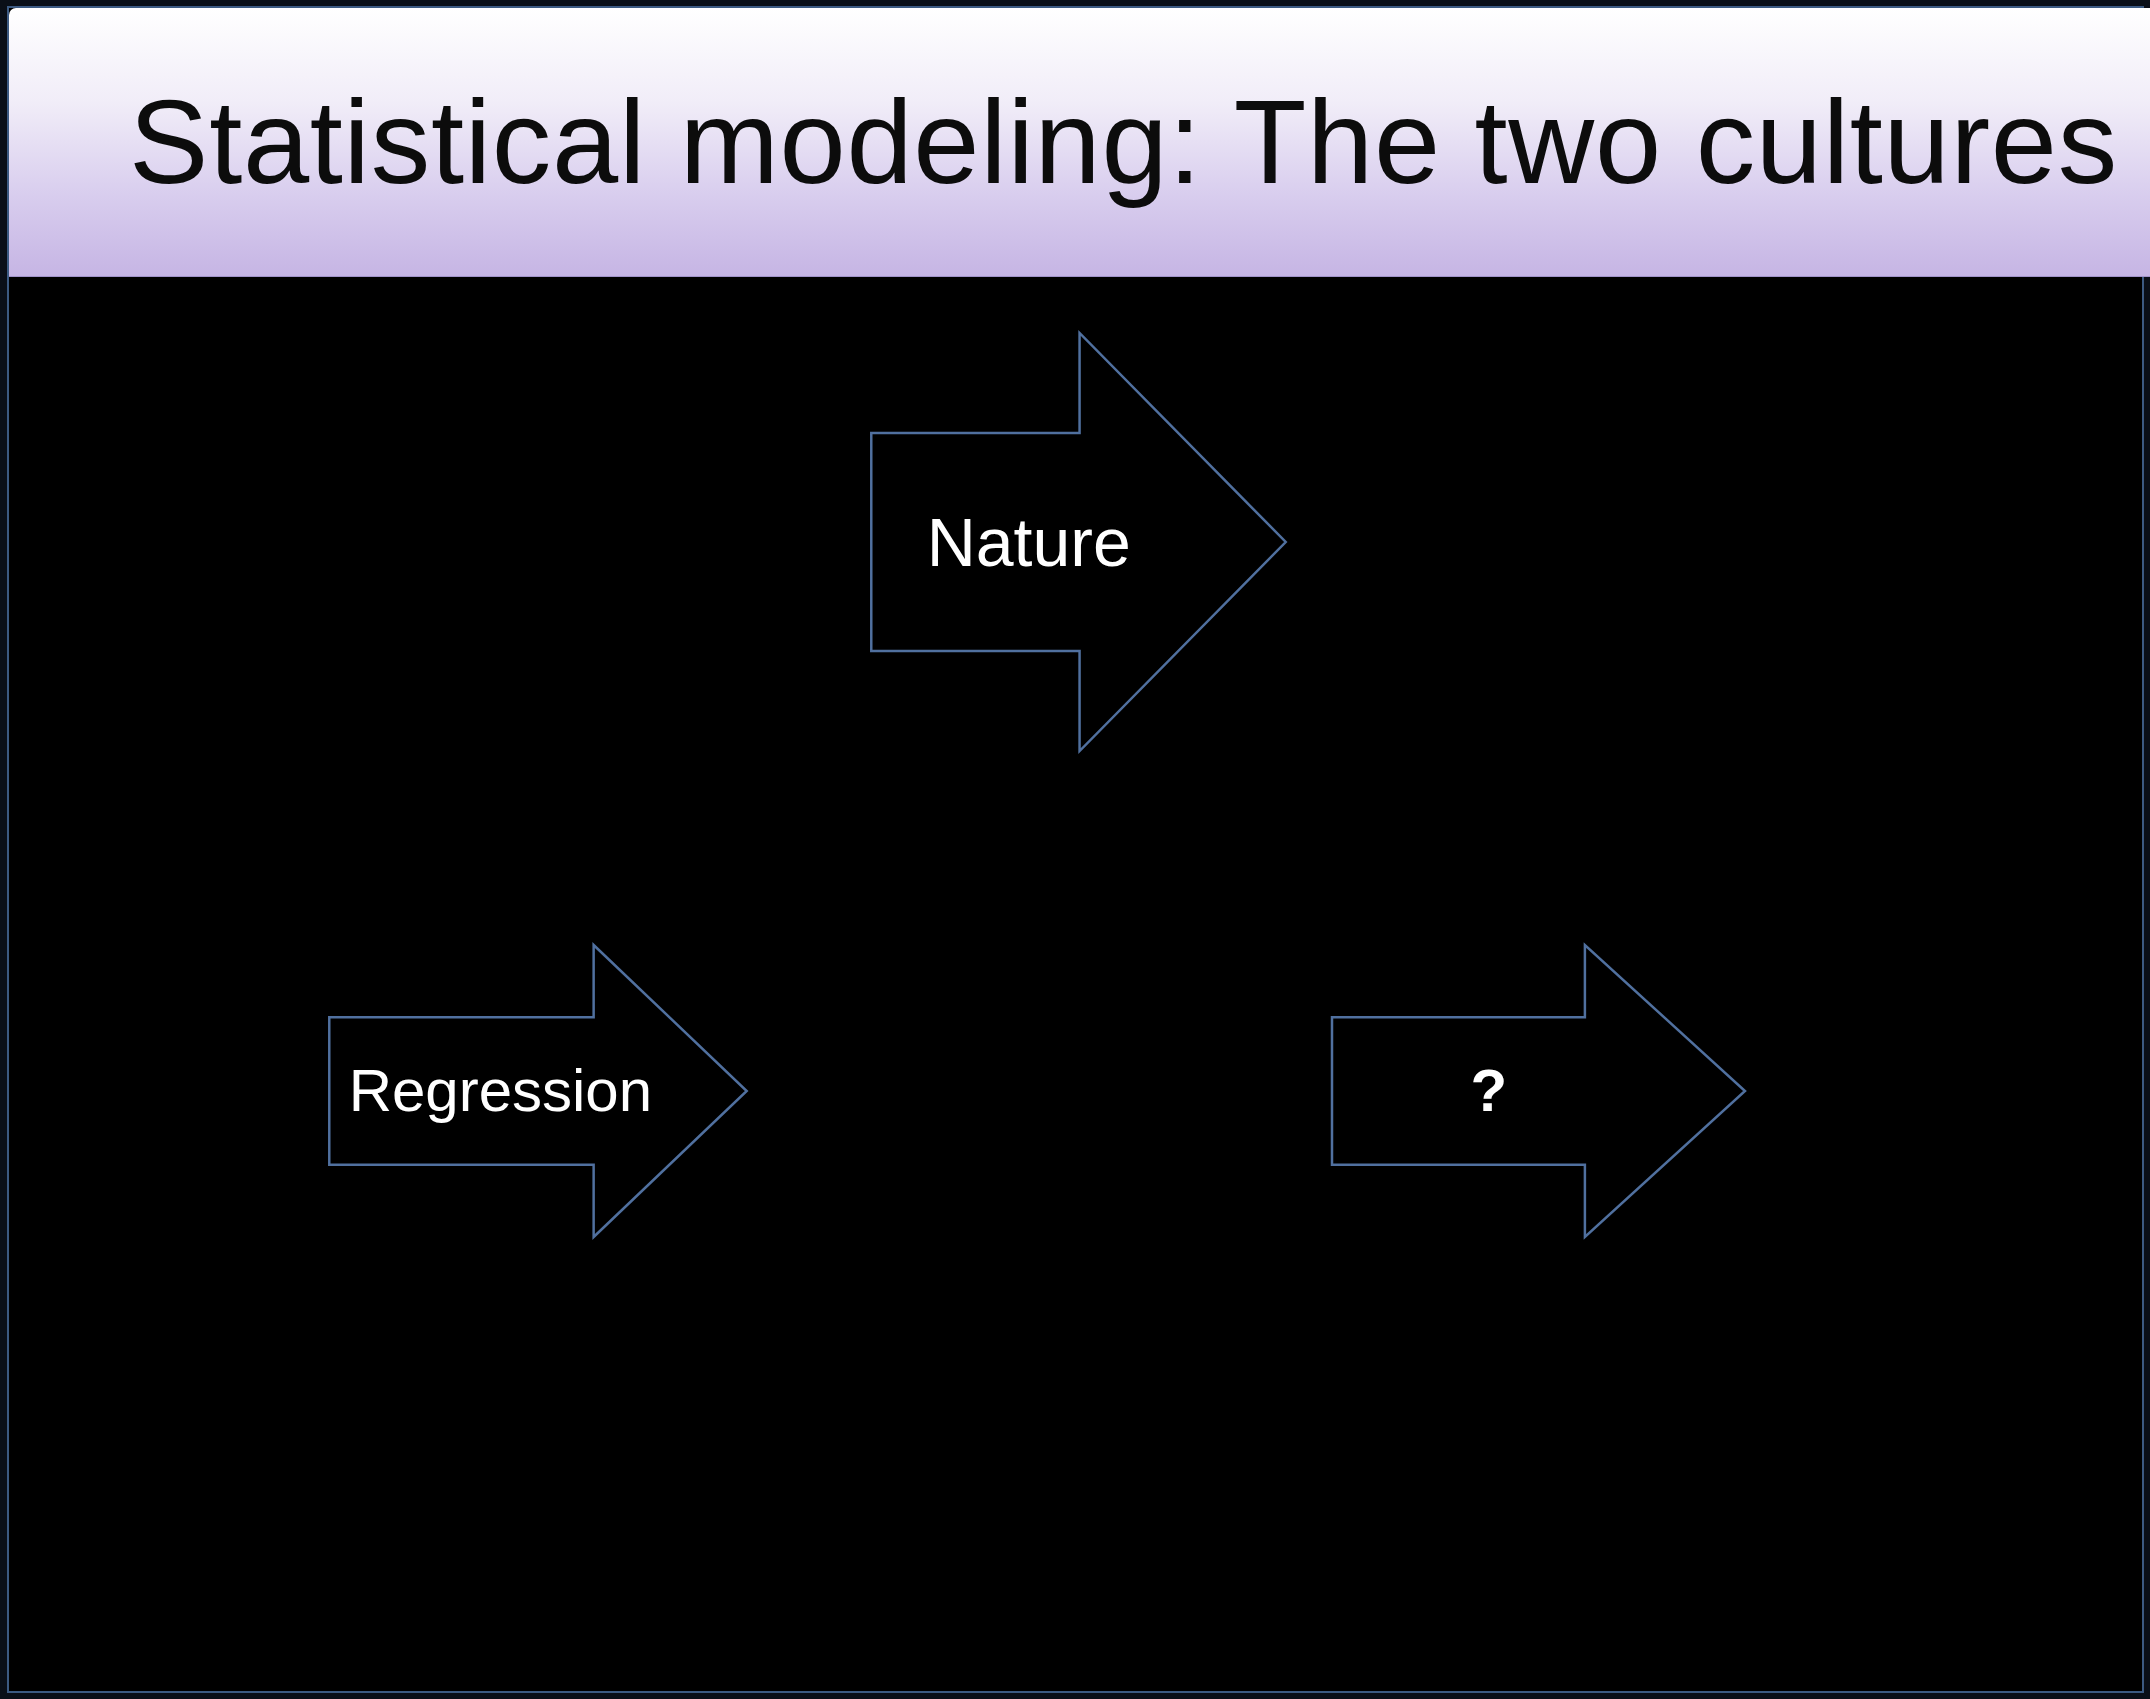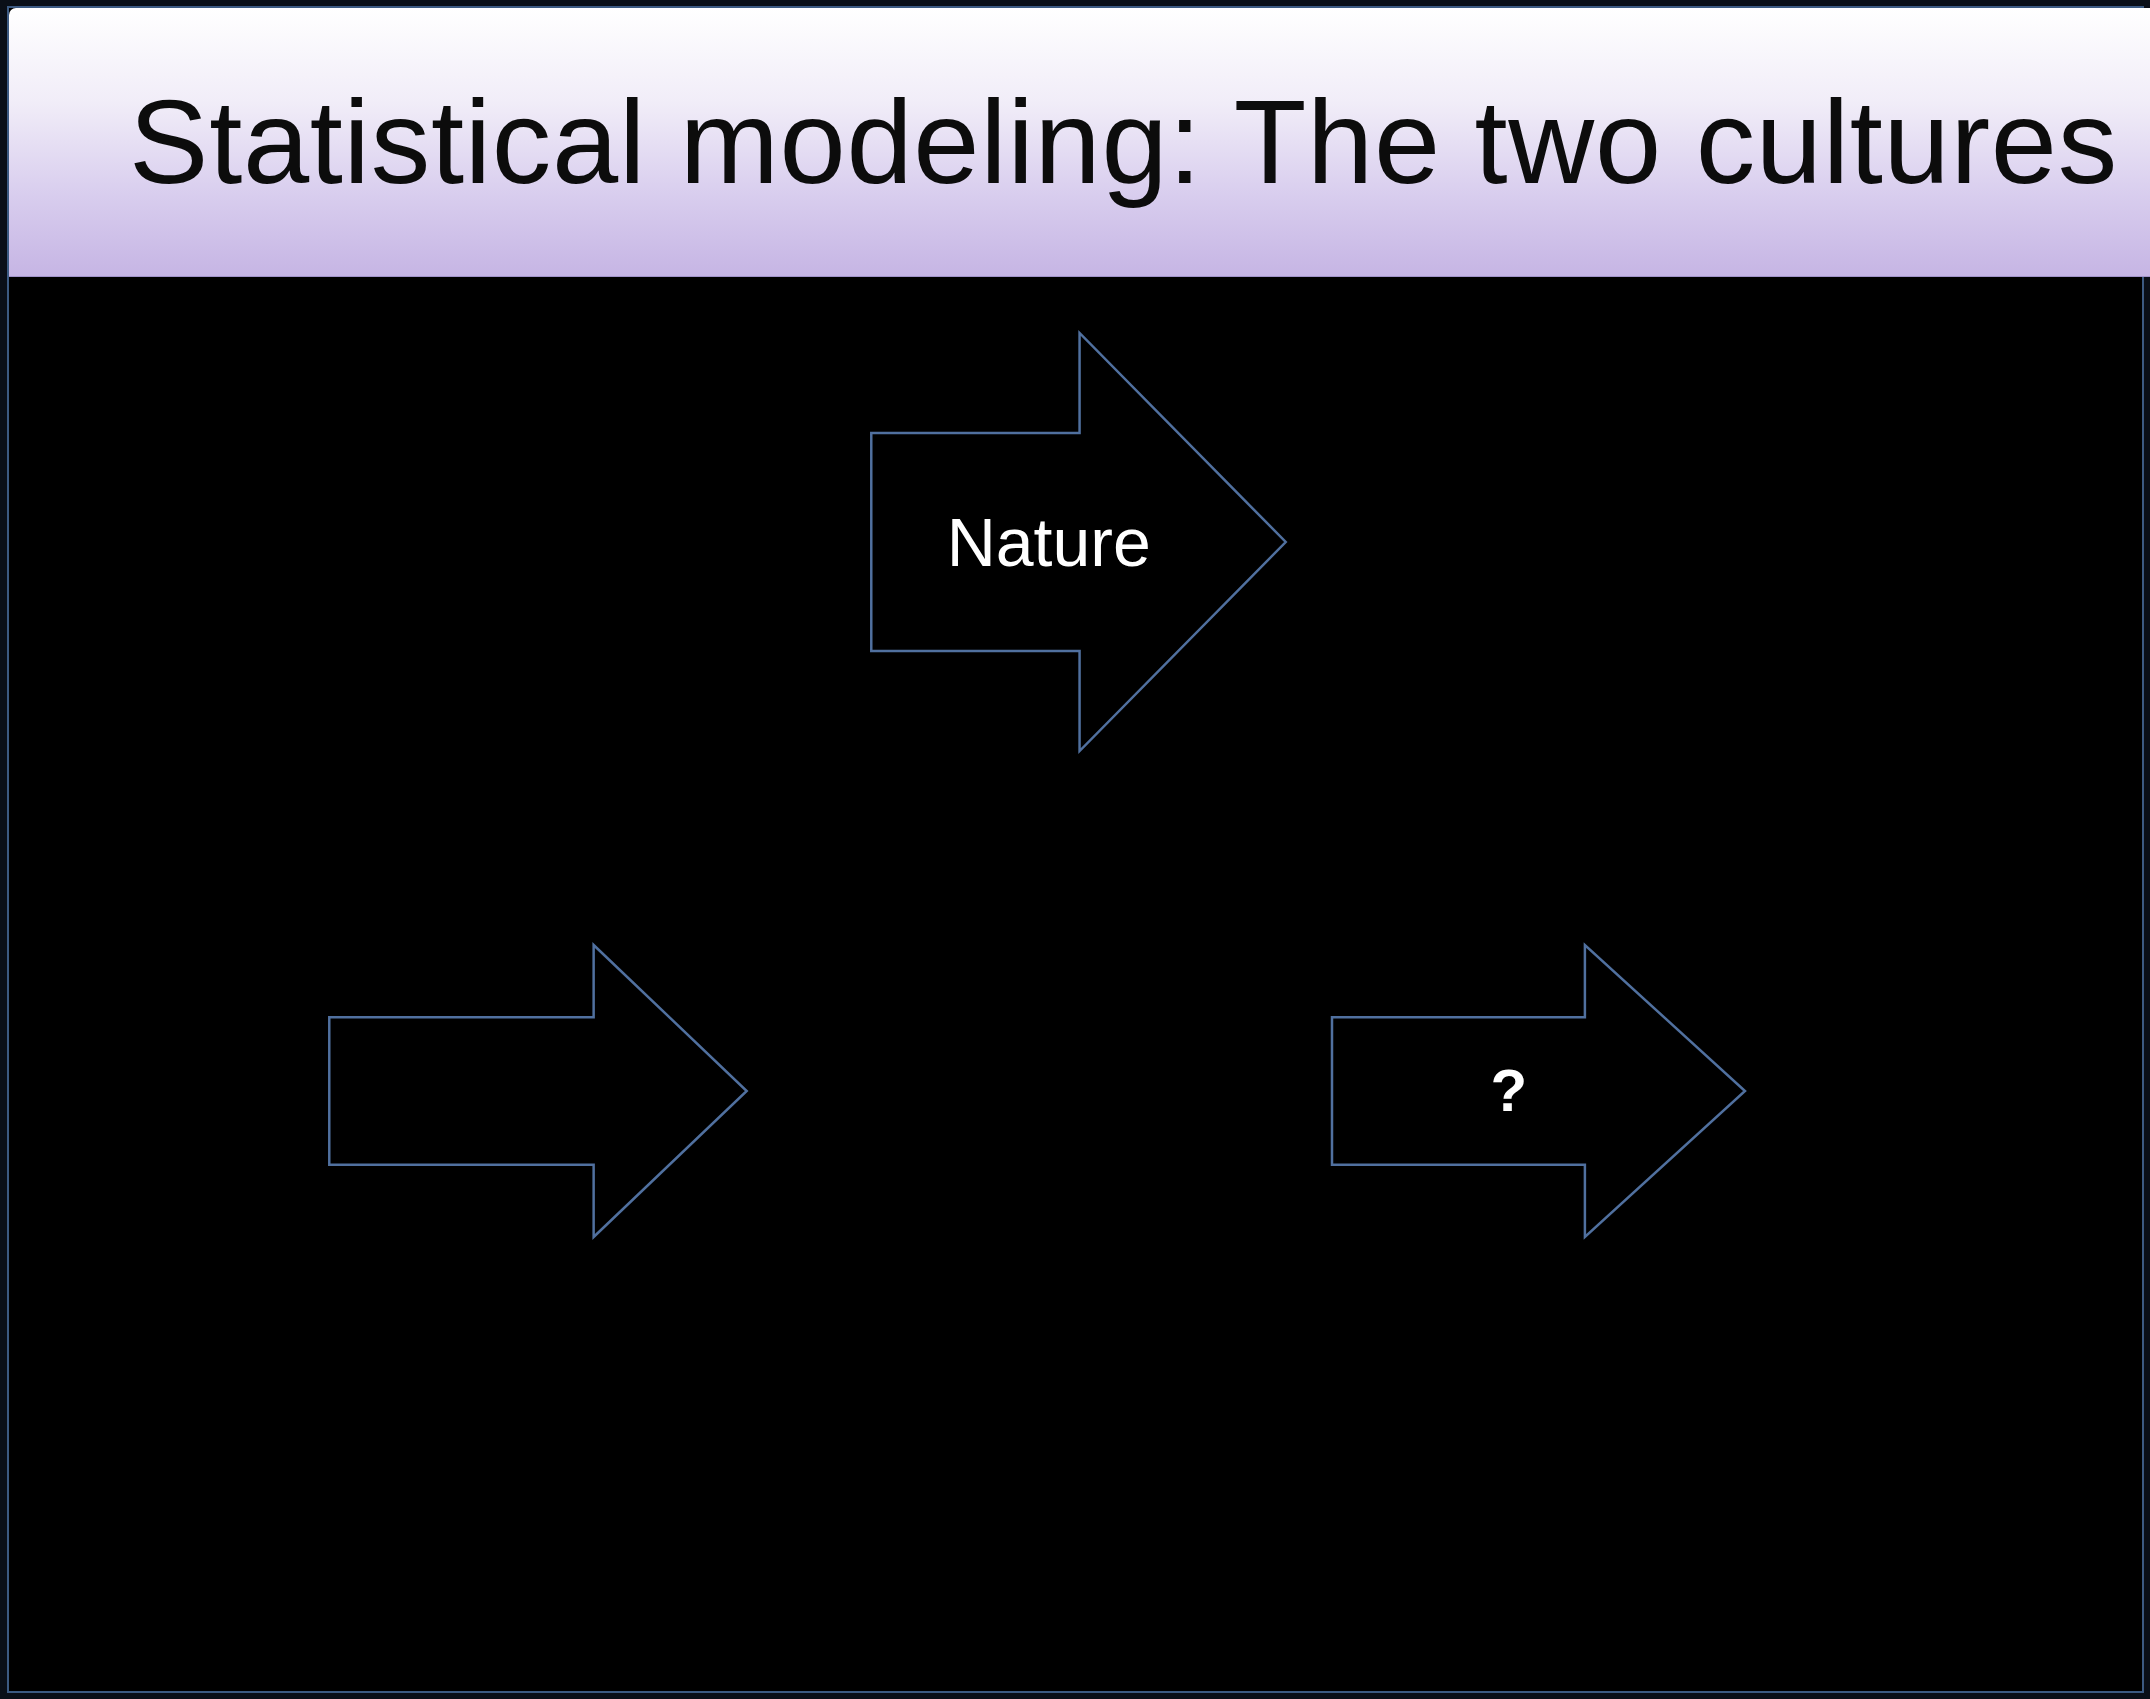--- a/index.html
+++ b/index.html
@@ -57,21 +57,20 @@
   }
   .arrow .label-zone {
     position: absolute;
     left: 0;
     top: 0;
     height: 100%;
     display: flex;
     align-items: center;
     justify-content: center;
     color: #ffffff;
-    padding-left: 20px;
   }
   .arrow-nature   { left: 862px; top: 325px;  width: 415px; height: 418px; }
   .arrow-regression { left: 320px;  top: 937px; width: 418px; height: 292px; }
   .arrow-question { left: 1323px; top: 937px; width: 413px; height: 292px; }
 
   .arrow-nature .label-zone     { width: 76%; font-size: 68px; }
   .arrow-regression .label-zone { width: 82%; font-size: 60px; }
   .arrow-question .label-zone   { width: 76%; font-size: 60px; font-weight: 700; }
 </style>
 </head>
@@ -88,20 +87,21 @@
       <svg width="415" height="418" viewBox="0 0 585 590">
         <polygon points="0,141 294,141 294,0 585,295 294,590 294,449 0,449" fill="#000000" stroke="#50709f" stroke-width="3.5"></polygon>
       </svg>
       <div class="label-zone">Nature</div>
     </div>
 
     <div class="arrow arrow-regression">
       <svg width="418" height="292" viewBox="0 0 589 412">
         <polygon points="0,102 373,102 373,0 589,206 373,412 373,310 0,310" fill="#000000" stroke="#50709f" stroke-width="3.5"></polygon>
       </svg>
+      <div class="label-zone">Regression</div>
     </div>
 
     <div class="arrow arrow-question">
       <svg width="413" height="292" viewBox="0 0 583 412">
         <polygon points="0,102 357,102 357,0 583,206 357,412 357,310 0,310" fill="#000000" stroke="#50709f" stroke-width="3.5"></polygon>
       </svg>
       <div class="label-zone">?</div>
     </div>
 
   </div>

